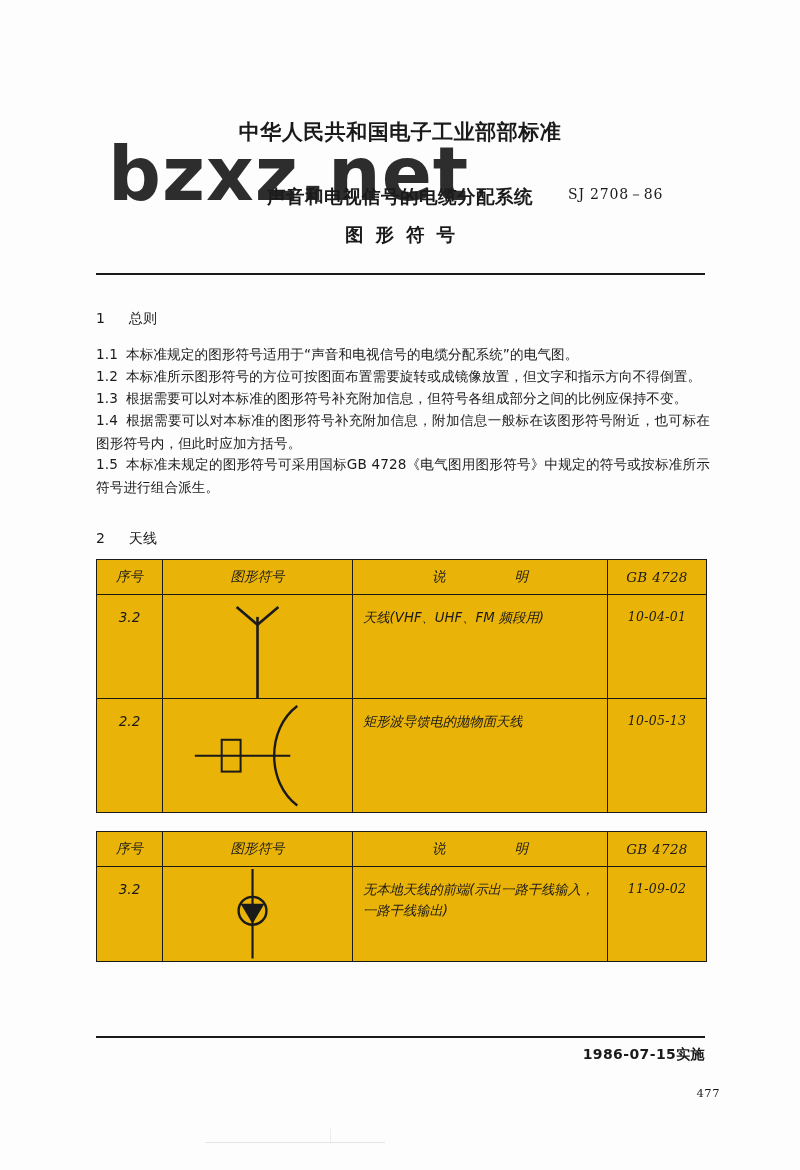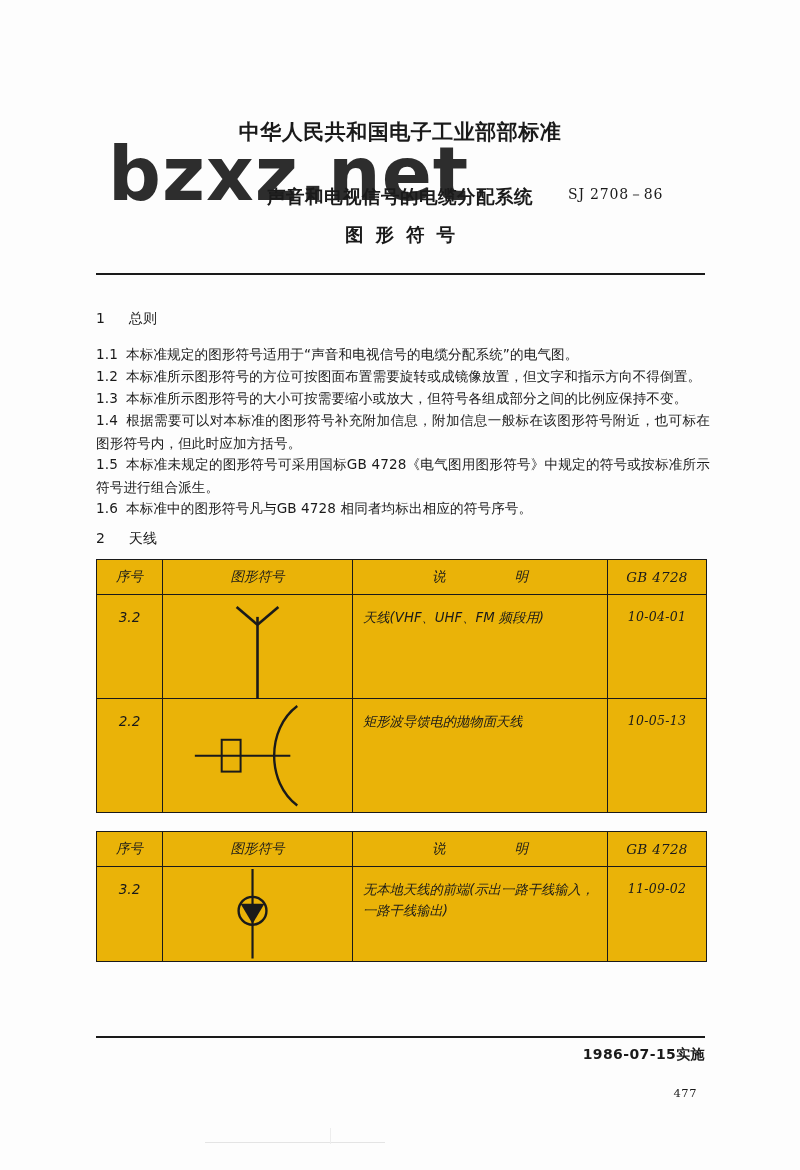--- a/index.html
+++ b/index.html
@@ -172,21 +172,21 @@
   .foot-right {
     position: absolute;
     right: 95px;
     top: 1046px;
     font-size: 14px;
     font-weight: bold;
     letter-spacing: 0.4px;
   }
   .page-num {
     position: absolute;
-    right: 103px;
+    right: 80px;
     top: 1086px;
     font-size: 11.5px;
     font-family: "DejaVu Serif", "Liberation Serif", serif;
     letter-spacing: 0.5px;
   }
   .scan-mark {
     position: absolute;
     left: 205px;
     top: 1142px;
     width: 180px;
@@ -221,30 +221,27 @@
     <span>总则</span>
   </div>
 
   <div class="para" style="top:343px;">
     <span class="num">1.1</span><span>本标准规定的图形符号适用于“声音和电视信号的电缆分配系统”的电气图。</span>
   </div>
   <div class="para" style="top:365px;">
     <span class="num">1.2</span><span>本标准所示图形符号的方位可按图面布置需要旋转或成镜像放置，但文字和指示方向不得倒置。</span>
   </div>
   <div class="para" style="top:387px;">
-    <span class="num">1.3</span><span>本标准所示图形符号的大小可按需要缩小或放大，但符号各组成部分之间的比例应保持不变。</span>
+    <span class="num">1.3</span><span>根据需要可以对本标准的图形符号补充附加信息，但符号各组成部分之间的比例应保持不变。</span>
   </div>
   <div class="para" style="top:409px;">
     <span class="num">1.4</span><span>根据需要可以对本标准的图形符号补充附加信息，附加信息一般标在该图形符号附近，也可标在图形符号内，但此时应加方括号。</span>
   </div>
   <div class="para" style="top:453px;">
     <span class="num">1.5</span><span>本标准未规定的图形符号可采用国标GB 4728《电气图用图形符号》中规定的符号或按标准所示符号进行组合派生。</span>
-  </div>
-  <div class="para" style="top:497px;">
-    <span class="num">1.6</span><span>本标准中的图形符号凡与GB 4728 相同者均标出相应的符号序号。</span>
   </div>
 
   <div class="sect-head" style="left:96px; top:530px;">
     <span>2</span>
     <span style="display:inline-block;width:14px"></span>
     <span>天线</span>
   </div>
 
   <table class="sym" style="left:96px; top:559px; width:610px;">
     <colgroup>

